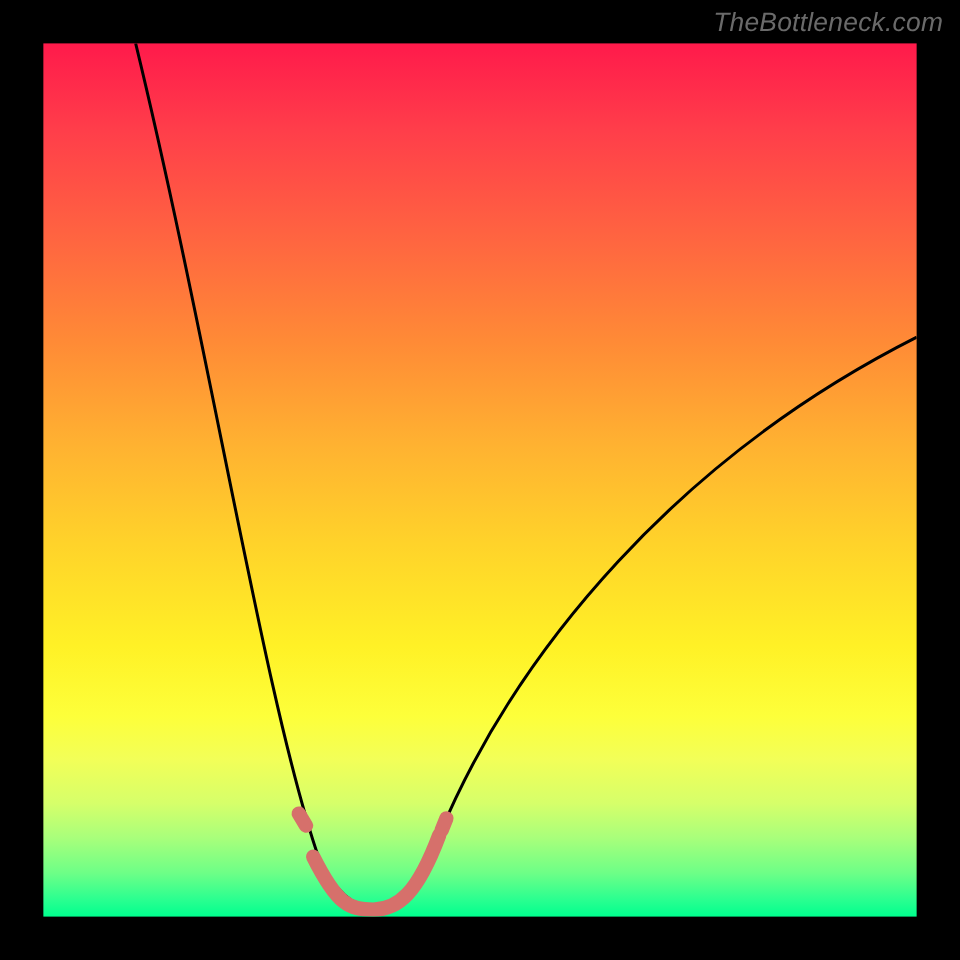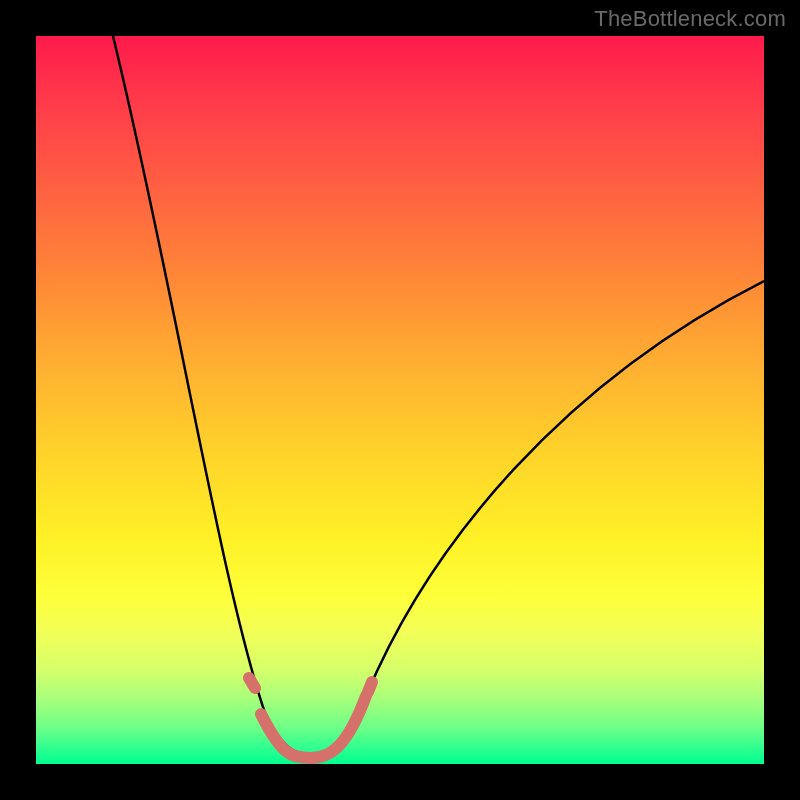--- a/index.html
+++ b/index.html
@@ -11,20 +11,21 @@
     overflow: hidden;
     font-family: Arial, Helvetica, sans-serif;
   }
   .frame {
     position: absolute;
     top: 0;
     left: 0;
     width: 800px;
     height: 800px;
     background: #000;
+    font-style: italic;
   }
   .plot-area {
     position: absolute;
     top: 36px;
     left: 36px;
     width: 728px;
     height: 728px;
     overflow: hidden;
   }
   .gradient {

